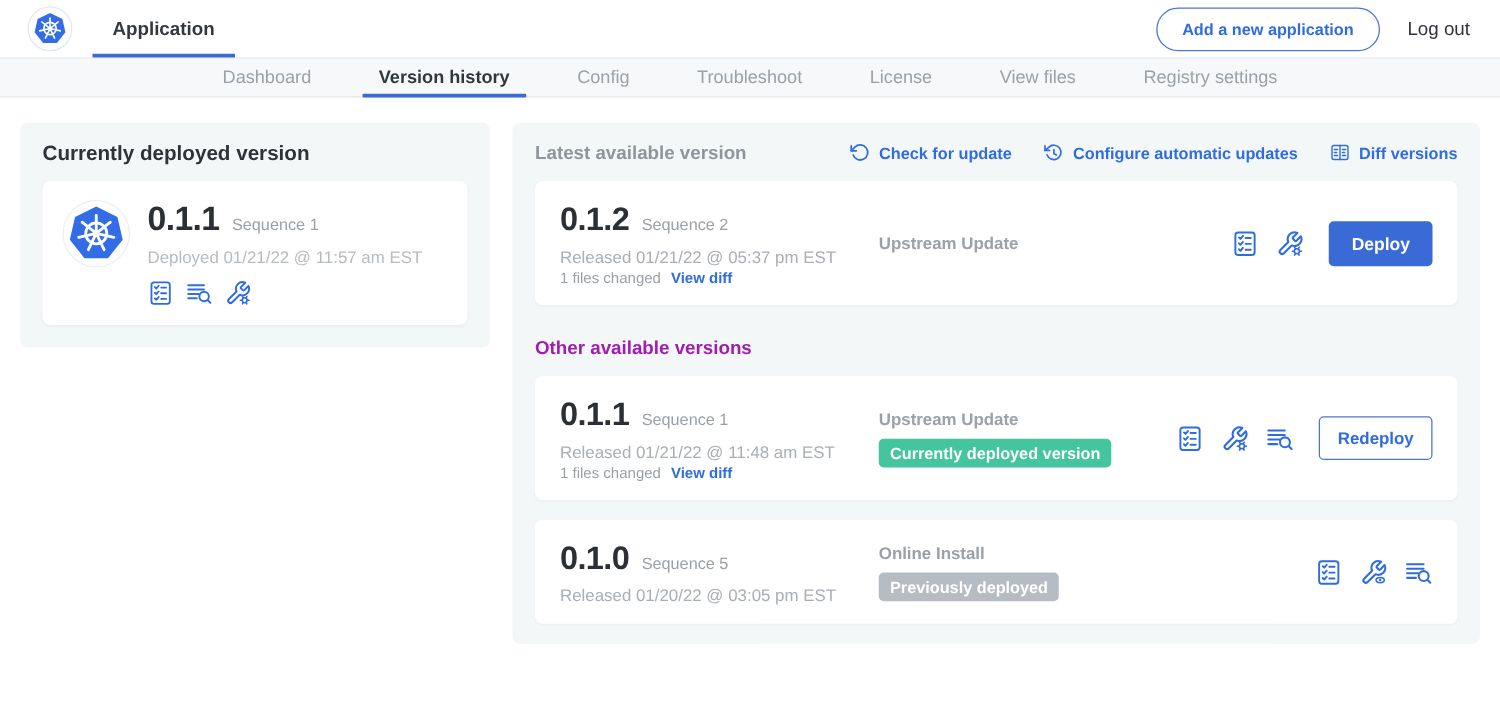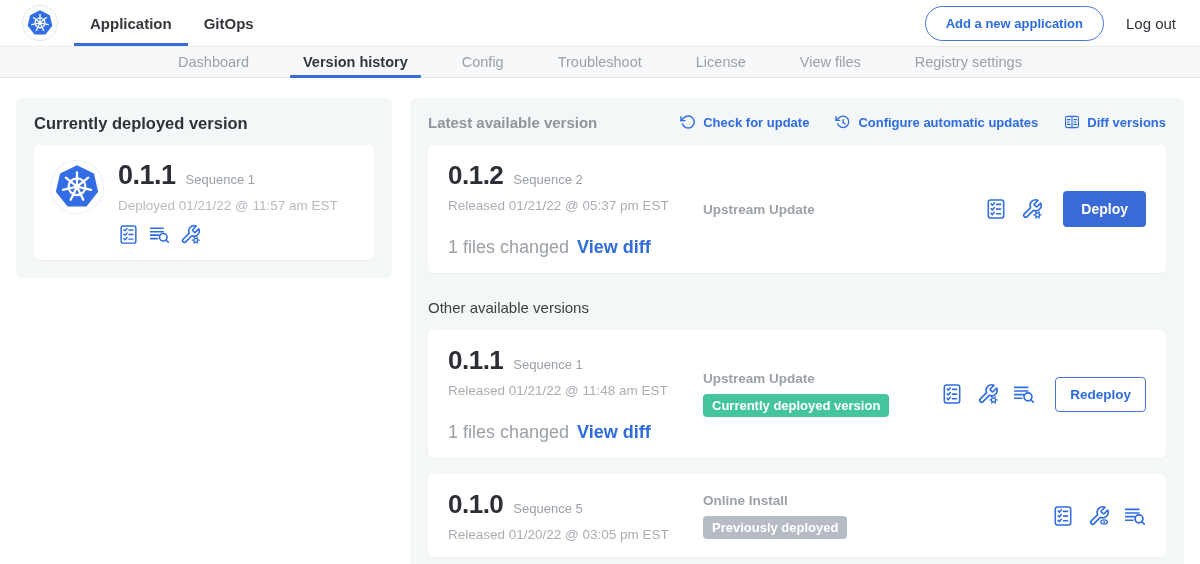--- a/index.html
+++ b/index.html
@@ -49,34 +49,34 @@
   .panel-title { font-size:15px; font-weight:600; color:#8e959c; }
   .panel-actions { display:flex; align-items:center; gap:26px; }
   .action-link { display:flex; align-items:center; gap:7px; color:#2e6ce0; font-size:13px; font-weight:700; cursor:pointer; }
   .action-link svg { width:16px; height:16px; }
 
   .row-card { background:#fff; border-radius:6px; margin-top:14px; padding:15px 20px; display:flex; align-items:center;
               box-shadow:0 1px 2px rgba(0,0,0,.03); }
   .row-left { width:255px; flex:none; }
   .row-left .version-big { font-size:26px; }
   .released { margin-top:7px; font-size:13.5px; color:#a9aeb4; }
-  .files-line { margin-top:24px; font-size:18px; color:#9aa0a6; display:flex; gap:8px; }
+  .files-line { margin-top:2px; font-size:12px; color:#9aa0a6; display:flex; gap:8px; }
   .view-diff { color:#2e6ce0; font-weight:700; cursor:pointer; }
   .row-mid { display:flex; flex-direction:column; gap:8px; justify-content:center; }
   .source-label { font-size:13.5px; font-weight:600; color:#9ba1a7; }
   .badge { display:inline-block; width:fit-content; padding:4px 9px; border-radius:4px; font-size:13px; font-weight:700; color:#fff; }
   .badge.green { background:#44c59d; }
   .badge.gray { background:#b5bcc3; }
   .row-right { margin-left:auto; display:flex; align-items:center; gap:14px; }
   .row-right .blue-icon svg { width:22px; height:22px; }
   .btn-primary { background:#3a6ad6; color:#fff; border:none; font-family:inherit; font-size:14px; font-weight:700;
                  padding:10px 18px; border-radius:4px; cursor:pointer; margin-left:6px; }
   .btn-outline { background:#fff; color:#2e6ce0; border:1px solid #4a74d8; font-family:inherit; font-size:13.5px; font-weight:700;
                  padding:9px 14px; border-radius:4px; cursor:pointer; margin-left:6px; }
-  .other-title { margin-top:26px; font-size:15px; font-weight:400; color:#404040; }
+  .other-title { margin-top:26px; font-size:15px; font-weight:700; color:#a21caf; }
   .hidden-defs { position:absolute; width:0; height:0; overflow:hidden; }
 </style>
 </head>
 <body>
 
 <svg class="hidden-defs" aria-hidden="true">
   <defs>
     <symbol id="sym-k8s" viewBox="0 0 32 32">
       <polygon points="16,1.5 27.3,7 30.1,19.2 22.3,29 9.7,29 1.9,19.2 4.7,7" fill="#326de6"></polygon>
       <g stroke="#ffffff" stroke-width="1.5" fill="none" stroke-linecap="round">
@@ -163,23 +163,20 @@
 
 <div class="header">
   <div class="logo-avatar">
     <svg viewBox="0 0 32 32">
         <use href="#sym-k8s"></use>
       </svg>
   </div>
   <div class="app-tab active">
     <span>Application</span>
   </div>
-  <div class="app-tab">
-    <span>GitOps</span>
-  </div>
   <div class="header-right">
     <button class="pill-btn">Add a new application</button>
     <span class="logout">Log out</span>
   </div>
 </div>
 
 <div class="subnav">
   <div class="subnav-tab">
       <span>Dashboard</span>
     </div>

